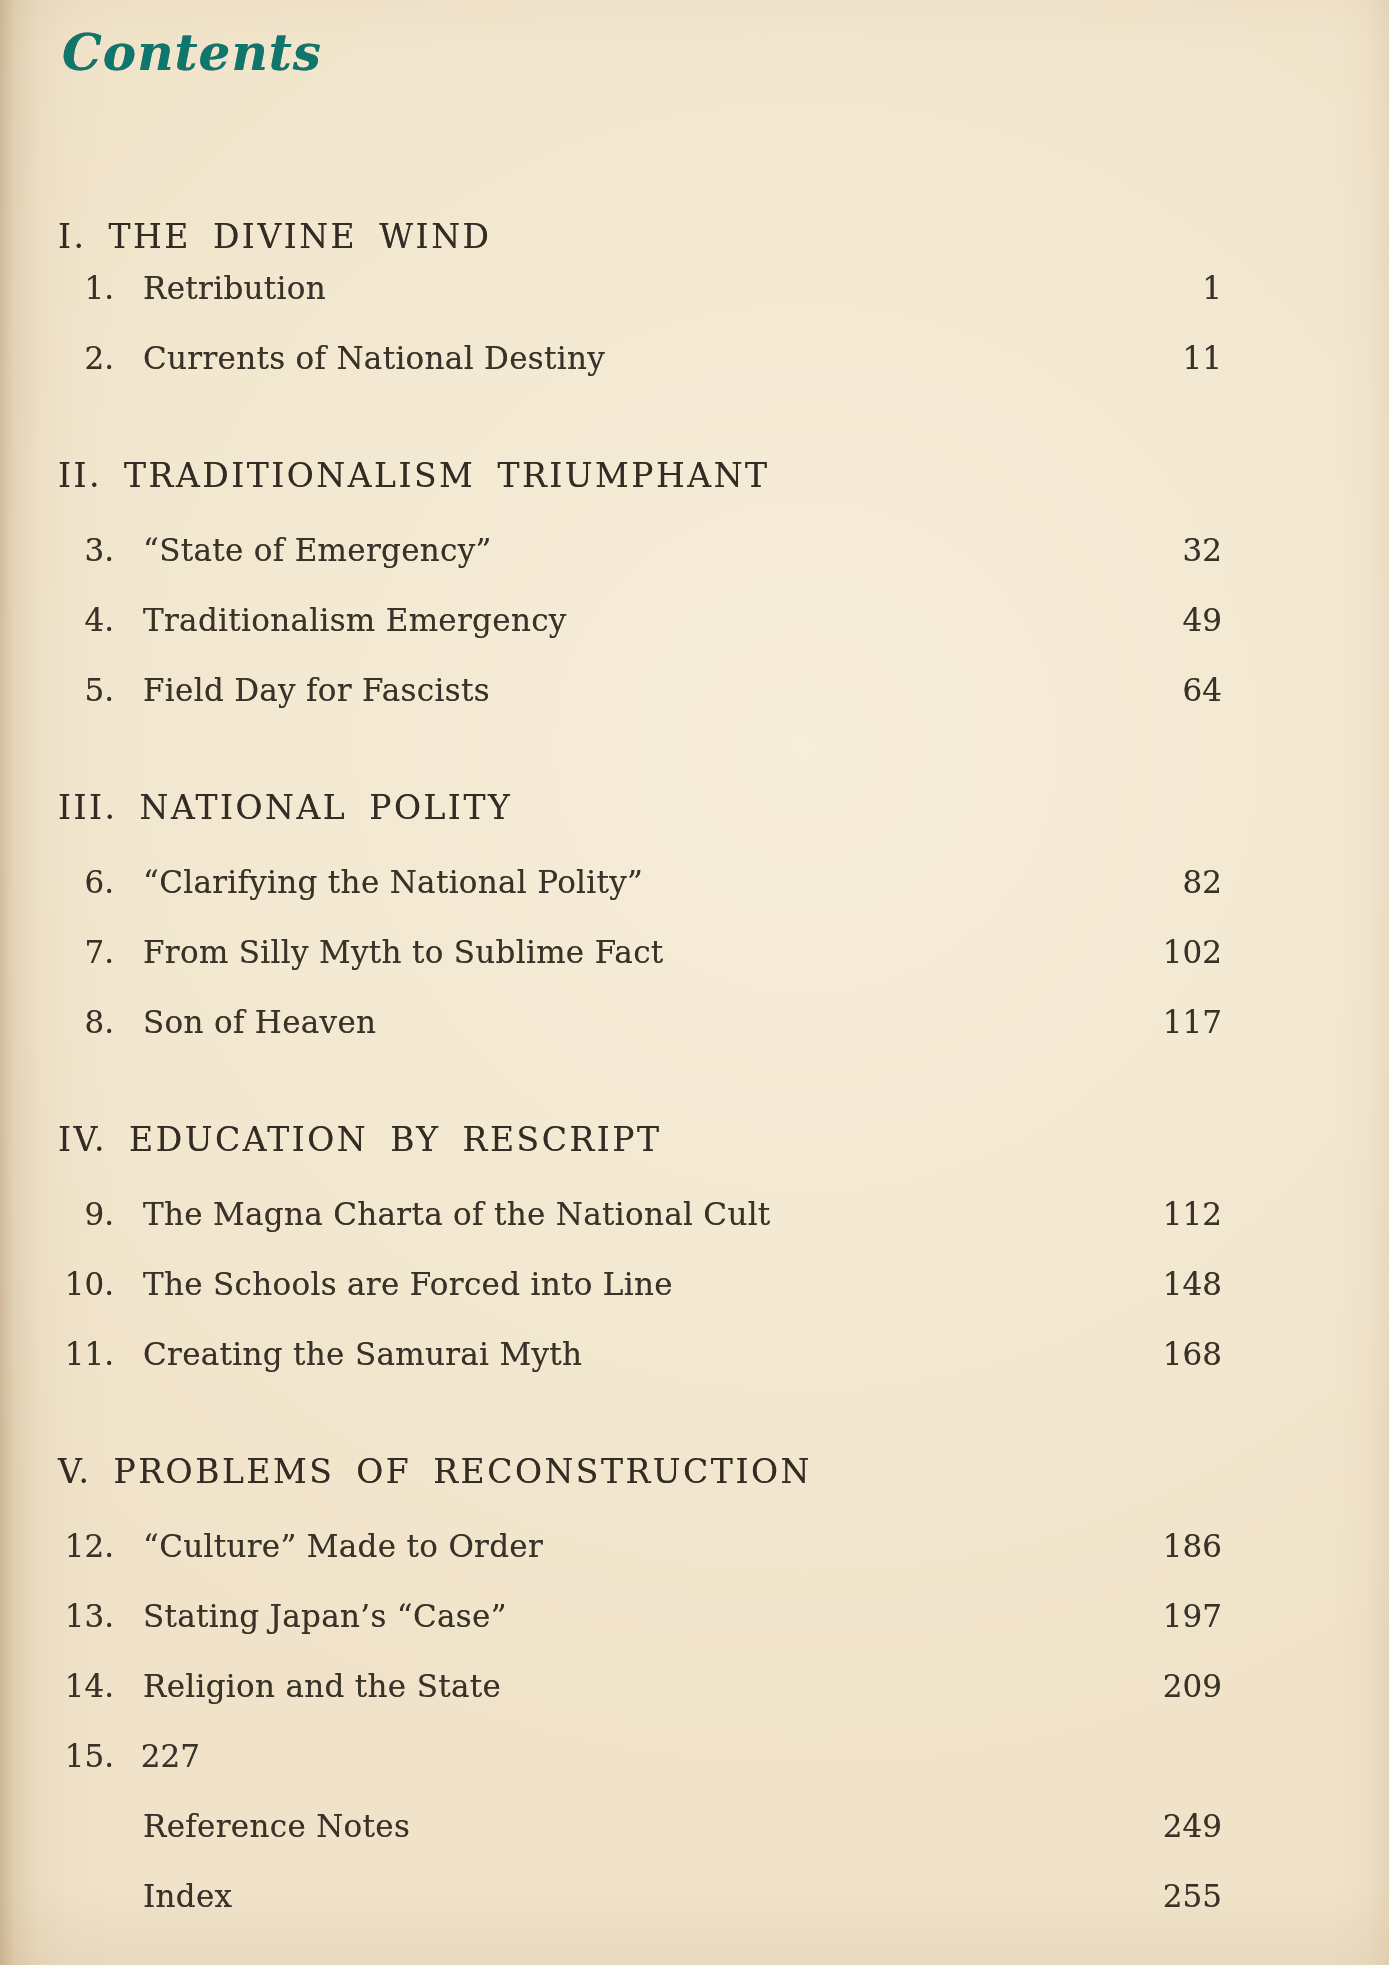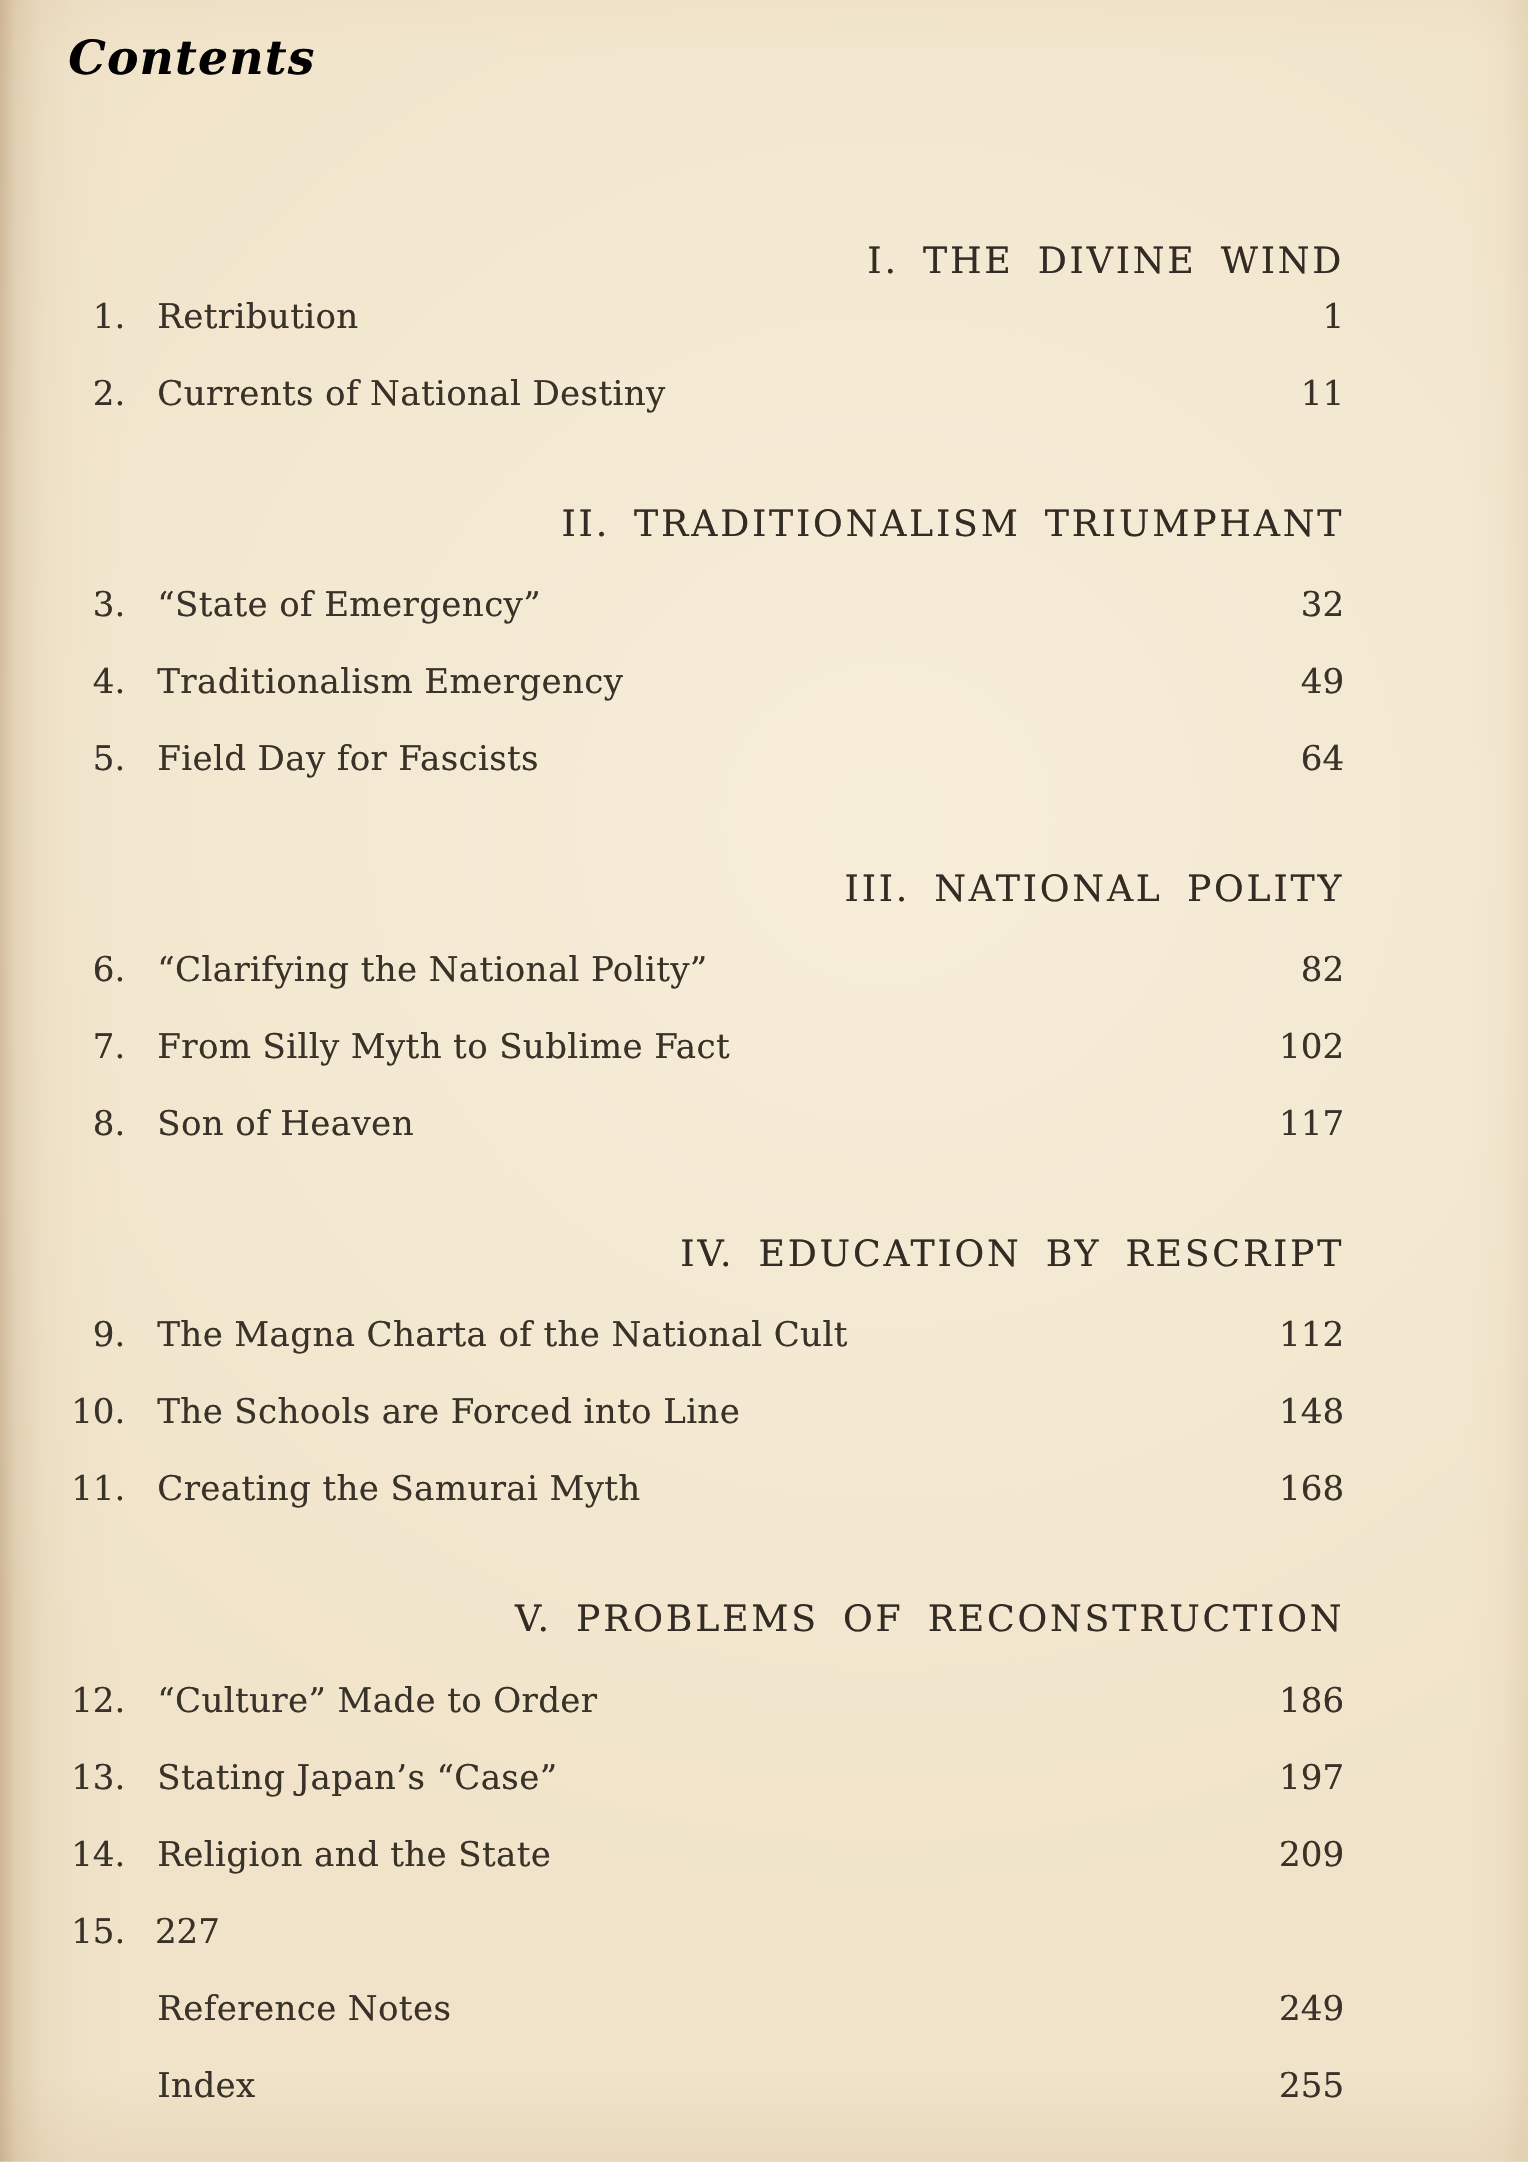--- a/index.html
+++ b/index.html
@@ -23,34 +23,34 @@
   }
   .page {
     position: absolute;
     inset: 0;
     text-shadow: 0 0 0.6px rgba(55,47,38,0.55);
   }
   .contents-title {
     margin: 22px 12px 0 62px;
     font-style: italic;
     font-weight: 600;
-    font-size: 43px;
+    font-size: 50px;
     line-height: 62px;
     letter-spacing: 1px;
-    color: #000000;
+    color: #0f766e;
   }
   .toc {
     position: relative;
     margin-left: 58px;
     width: 1164px;
   }
   .section-heading {
     font-size: 33px;
     line-height: 41px;
-    text-align: right;
+    text-align: left;
     letter-spacing: 2.5px;
     word-spacing: 9px;
     margin: 78px 0 36px 0;
     color: #332c24;
   }
   .toc-section:first-child .section-heading {
     margin-top: 132px;
     margin-bottom: 13px;
   }
   .toc-entry {

